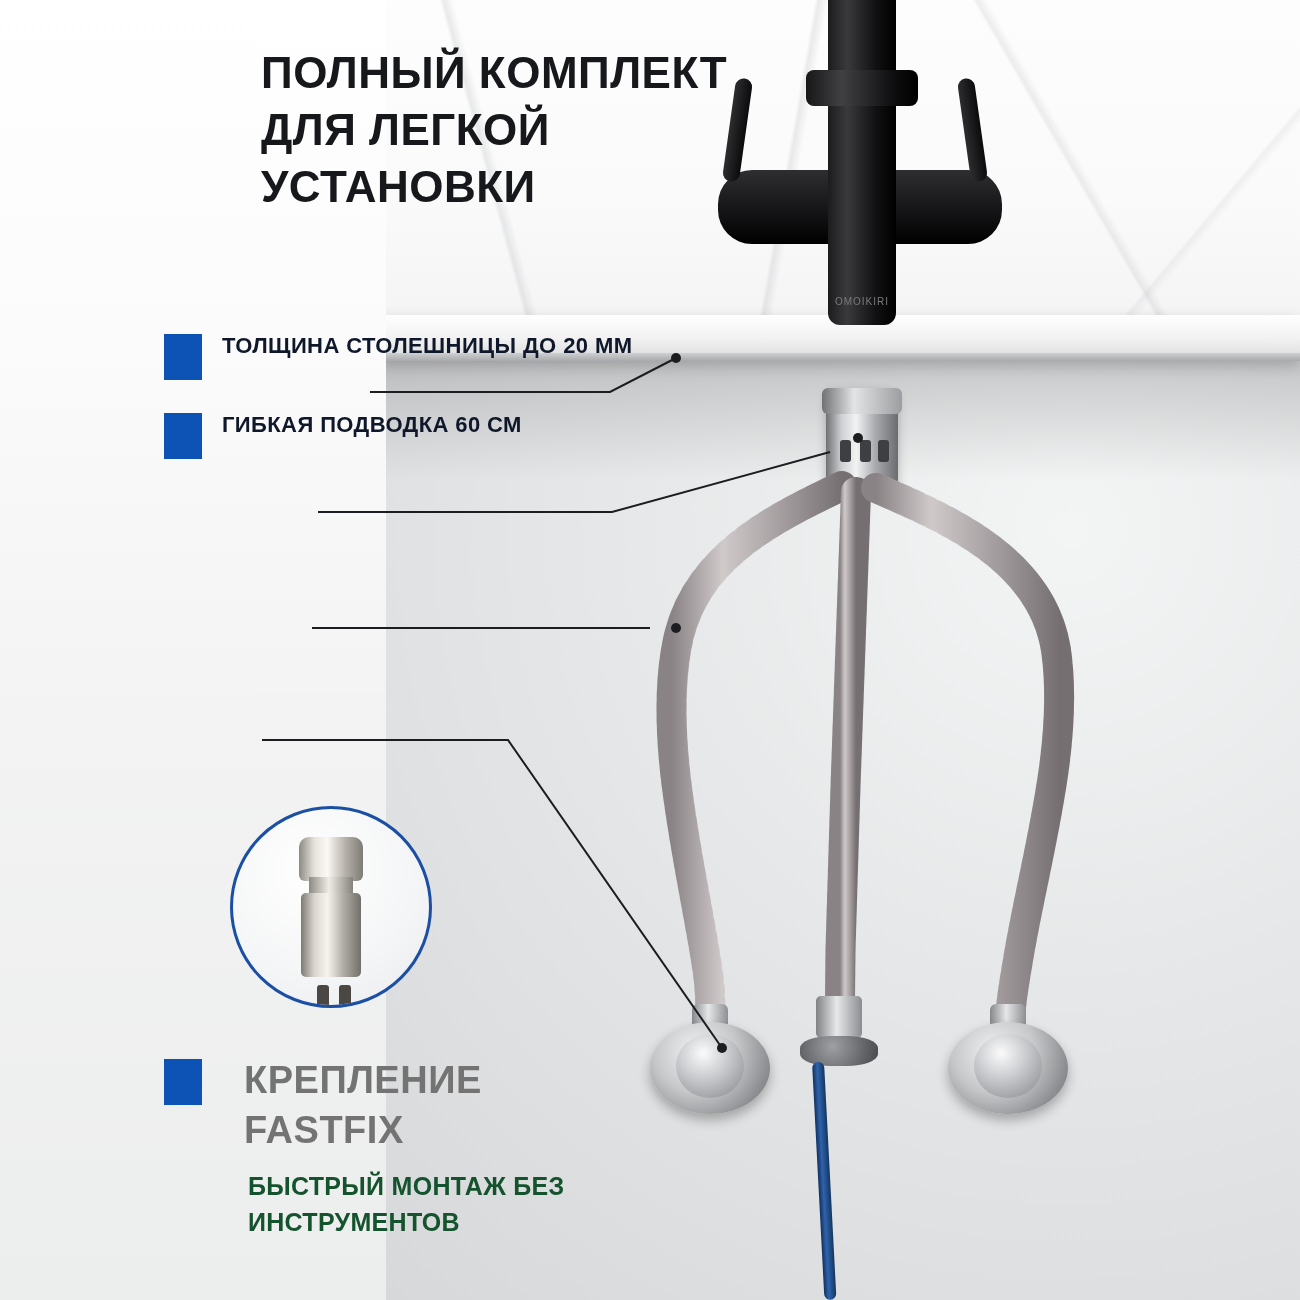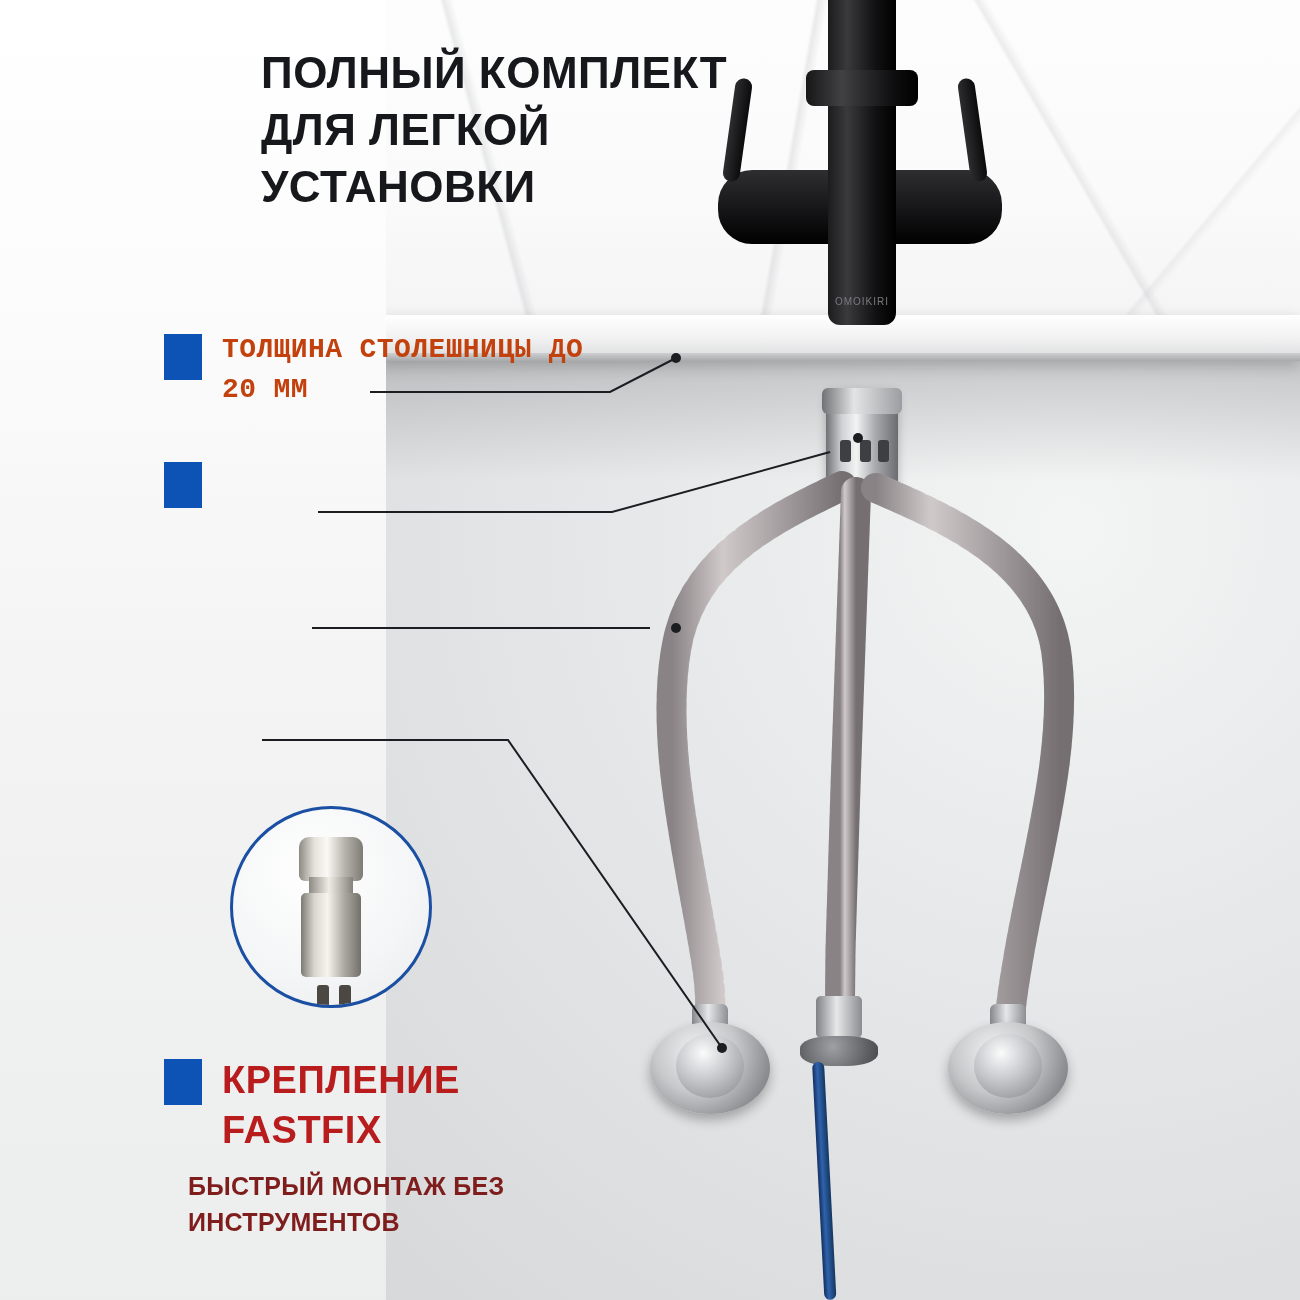--- a/index.html
+++ b/index.html
@@ -289,57 +289,56 @@
     margin-bottom: 48px;
     padding-left: 58px;
   }
   .feature .marker {
     position: absolute;
     left: 0; top: 4px;
     width: 38px; height: 46px;
     background: #0d53b5;
   }
   .feature .ftext {
-    font-size: 28px;
+    font-size: 22px;
     font-weight: 700;
     line-height: 1.42;
-    color: #c2410c;
+    color: #0f172a;
     text-transform: uppercase;
     letter-spacing: .4px;
-    font-family: Liberation Mono, monospace;
   }
 
   
   .fastfix-block {
     position: absolute;
     left: 164px; top: 1055px;
     width: 440px;
   }
   .fastfix-block .marker {
     position: absolute;
     left: 0; top: 4px;
     width: 38px; height: 46px;
     background: #0d53b5;
   }
   .fastfix-title {
-    margin-left: 58px;
+    margin-left: 80px;
     font-size: 38px;
     font-weight: 700;
     line-height: 1.32;
-    color: #b91c1c;
+    color: #737373;
     text-transform: uppercase;
     letter-spacing: .5px;
   }
   .fastfix-sub {
-    margin-left: 24px;
+    margin-left: 84px;
     margin-top: 14px;
     font-size: 25px;
     font-weight: 700;
     line-height: 1.42;
-    color: #7f1d1d;
+    color: #14532d;
     text-transform: uppercase;
     letter-spacing: .3px;
   }
 
   
   .leaders {
     position: absolute;
     left: 0; top: 0;
     width: 1300px; height: 1300px;
     pointer-events: none;
@@ -437,20 +436,21 @@
   <div class="features">
     <div class="feature">
       <span class="marker"></span>
       <div class="ftext">ТОЛЩИНА СТОЛЕШНИЦЫ ДО 20 ММ</div>
     </div>
     <div class="feature">
       <span class="marker"></span>
     </div>
     <div class="feature">
       <span class="marker"></span>
+      <div class="ftext">ГИБКАЯ ПОДВОДКА 60 СМ</div>
     </div>
   </div>
 
   <div class="fastfix-block">
     <span class="marker"></span>
     <div class="fastfix-title">КРЕПЛЕНИЕ FASTFIX</div>
     <div class="fastfix-sub">БЫСТРЫЙ МОНТАЖ БЕЗ ИНСТРУМЕНТОВ</div>
   </div>
 
 </div>

